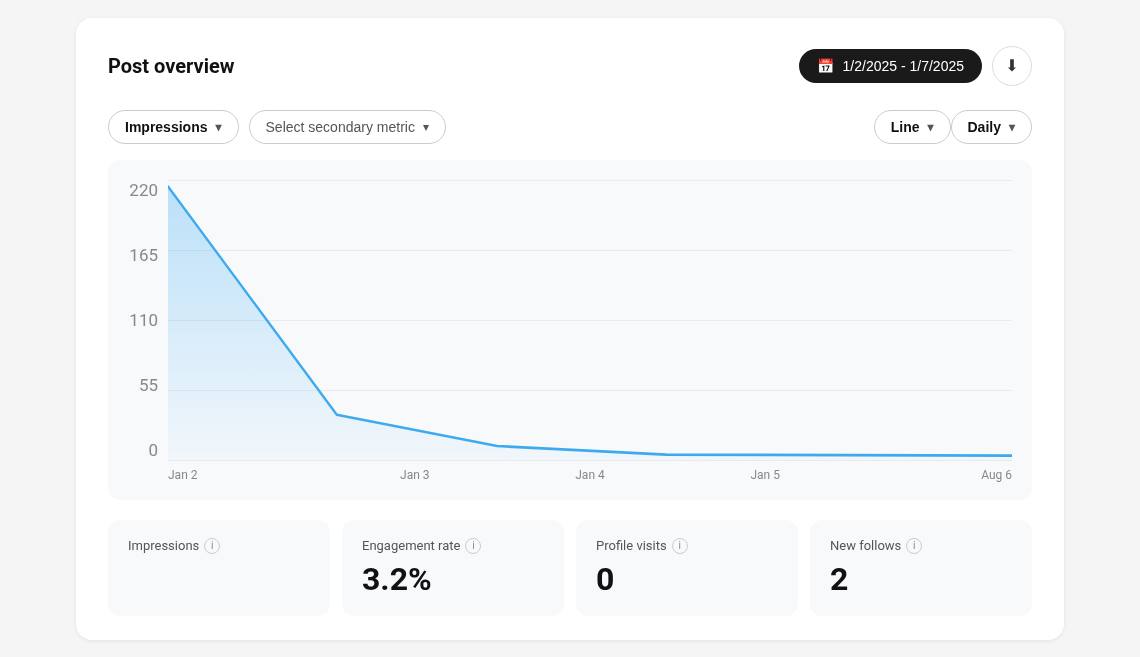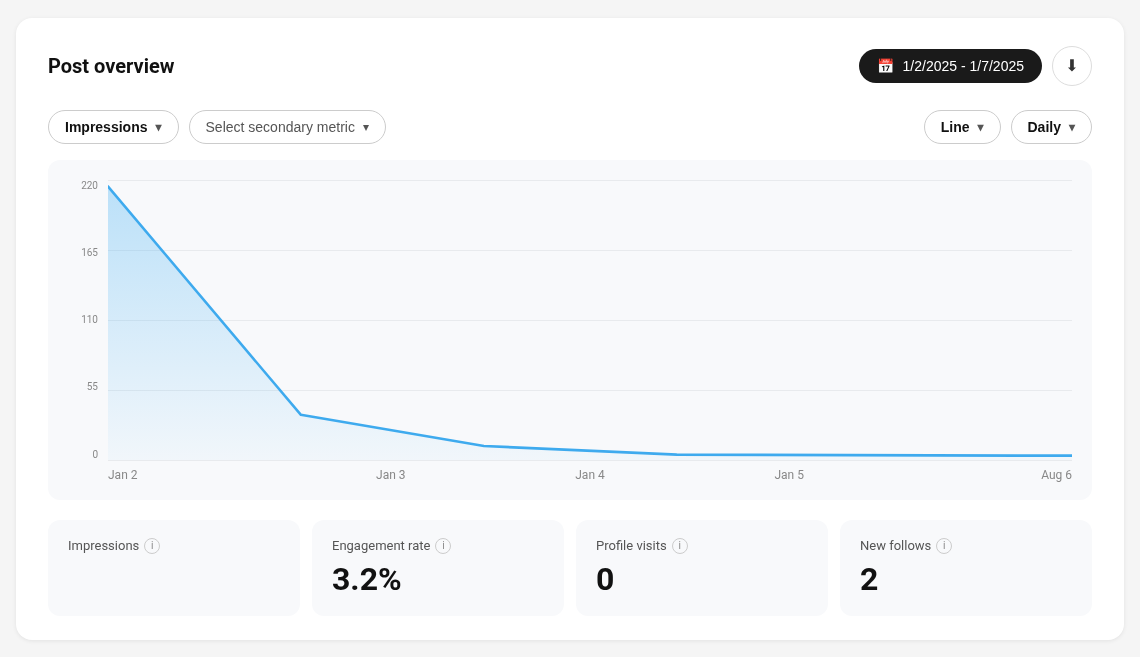--- a/index.html
+++ b/index.html
@@ -7,21 +7,21 @@
       font-family: -apple-system, BlinkMacSystemFont, 'Segoe UI', Roboto, sans-serif;
       background: #f5f5f5;
       display: flex;
       justify-content: center;
       align-items: center;
       min-height: 100vh;
     }
     .card {
       background: #fff;
       border-radius: 16px;
-      width: 1108px;
+      width: 988px;
       padding: 28px 32px 24px 32px;
       box-shadow: 0 1px 4px rgba(0,0,0,0.08);
     }
     .header {
       display: flex;
       align-items: center;
       justify-content: space-between;
       margin-bottom: 24px;
     }
     .title {
@@ -68,21 +68,20 @@
       align-items: center;
       justify-content: space-between;
       margin-bottom: 16px;
     }
     .controls-left {
       display: flex;
       gap: 10px;
     }
     .controls-right {
       display: flex;
-      gap: 10px;
     }
     .dropdown-btn {
       background: #fff;
       border: 1.5px solid #ccc;
       border-radius: 24px;
       padding: 8px 16px;
       font-size: 14px;
       font-weight: 600;
       color: #111;
       display: flex;
@@ -117,21 +116,21 @@
       top: 0;
       bottom: 40px;
       width: 36px;
       display: flex;
       flex-direction: column;
       justify-content: space-between;
       align-items: flex-end;
       padding-right: 6px;
     }
     .y-label {
-      font-size: 10px;
+      font-size: 17px;
       color: #888;
     }
     .chart-inner {
       position: absolute;
       left: 40px;
       right: 0;
       top: 0;
       bottom: 40px;
     }
     .grid-line {

